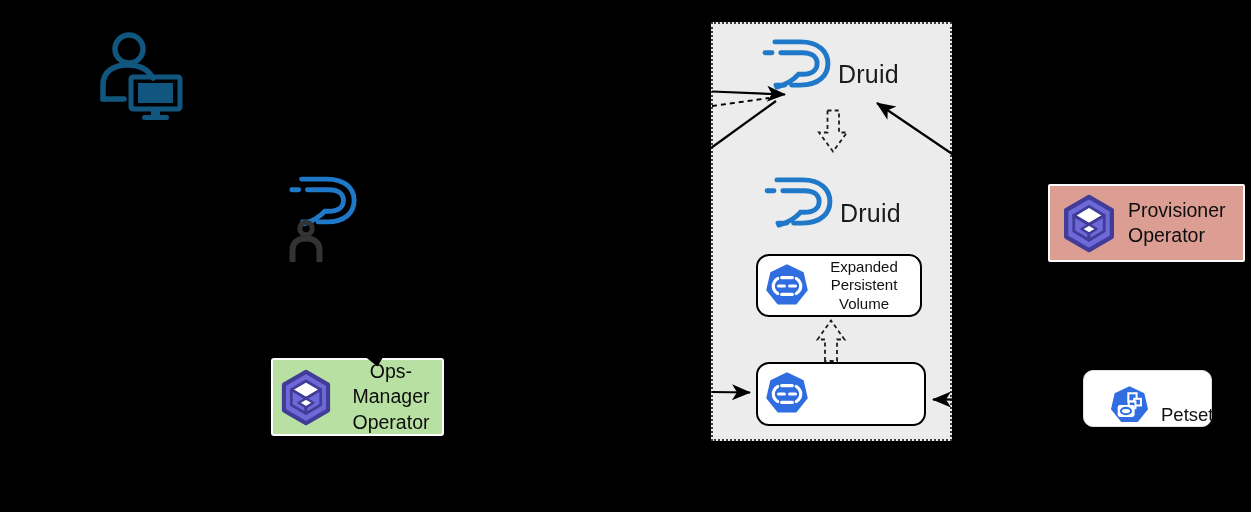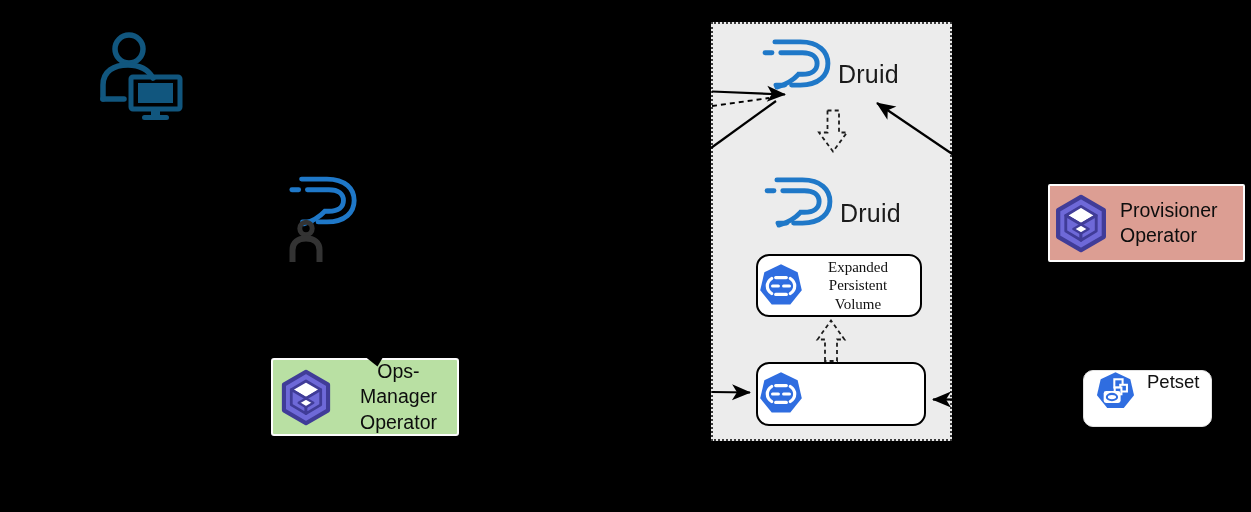--- a/index.html
+++ b/index.html
@@ -1,30 +1,30 @@
 <!DOCTYPE html>
 <html><head>
 <meta charset="utf-8">
 <style>
   html,body{margin:0;padding:0;background:#000;}
   #stage{position:relative;width:1251px;height:512px;background:#000;overflow:hidden;
          font-family:"Liberation Sans","DejaVu Sans",sans-serif;}
   .abs{position:absolute;}
   .druid-label{font-size:25px;color:#1b1b1b;letter-spacing:0.2px;margin-top:10px;}
   .pvbox{background:#fff;border:2.5px solid #000;border-radius:13px;display:flex;
-         align-items:center;box-sizing:border-box;gap:6px;font-family:Liberation Serif, serif;}
+         align-items:center;box-sizing:border-box;padding-left:6px;gap:6px;}
   .pvbox .lbl{font-size:15px;line-height:1.22;color:#111;text-align:center;width:96px;}
   .opbox{display:flex;align-items:center;box-sizing:border-box;border:2px solid #fdfdfd;}
   .opbox .lbl{font-size:19.5px;line-height:1.3;color:#0d0d0d;}
   .ops{background:#b9e0a3;border-radius:3px;padding-left:7px;gap:8px;}
   .ops .lbl{width:142px;text-align:center;}
-  .prov{background:#dc9e93;border-radius:2px;padding-left:4px;gap:12px;}
+  .prov{background:#dc9e93;border-radius:2px;padding-left:12px;gap:12px;}
   .prov .lbl{width:112px;text-align:left;}
   .petset{background:#fff;border:1px solid #e2e2e2;border-radius:10px;display:flex;
-          align-items:flex-start;box-sizing:border-box;padding-left:11px;gap:11px;}
+          align-items:flex-end;box-sizing:border-box;padding-left:25px;gap:11px;}
   .petset .lbl{font-size:18.5px;color:#111;}
   .cluster{background:#ececec;border:2px dotted #3c3c3c;box-sizing:border-box;}
   svg{display:block;}
 </style>
 </head>
 <body>
 
 <div id="stage">
 
   <svg width="0" height="0" style="position:absolute">
@@ -97,21 +97,21 @@
     <svg width="74" height="53">
         <use href="#sym-druid"></use>
       </svg>
   </span>
   <span class="abs" style="left:288px;top:219px">
     <svg width="37" height="43">
         <use href="#sym-person"></use>
       </svg>
   </span>
 
-  <div class="abs opbox ops" style="left:271px;top:358px;width:188px;height:78px">
+  <div class="abs opbox ops" style="left:271px;top:358px;width:173px;height:78px">
     <span>
       <svg width="52" height="57">
           <use href="#sym-operator"></use>
         </svg>
     </span>
     <span class="lbl">Ops-Manager Operator</span>
   </div>
 
   <div class="abs cluster" style="left:711px;top:22px;width:241px;height:419px"></div>
 

